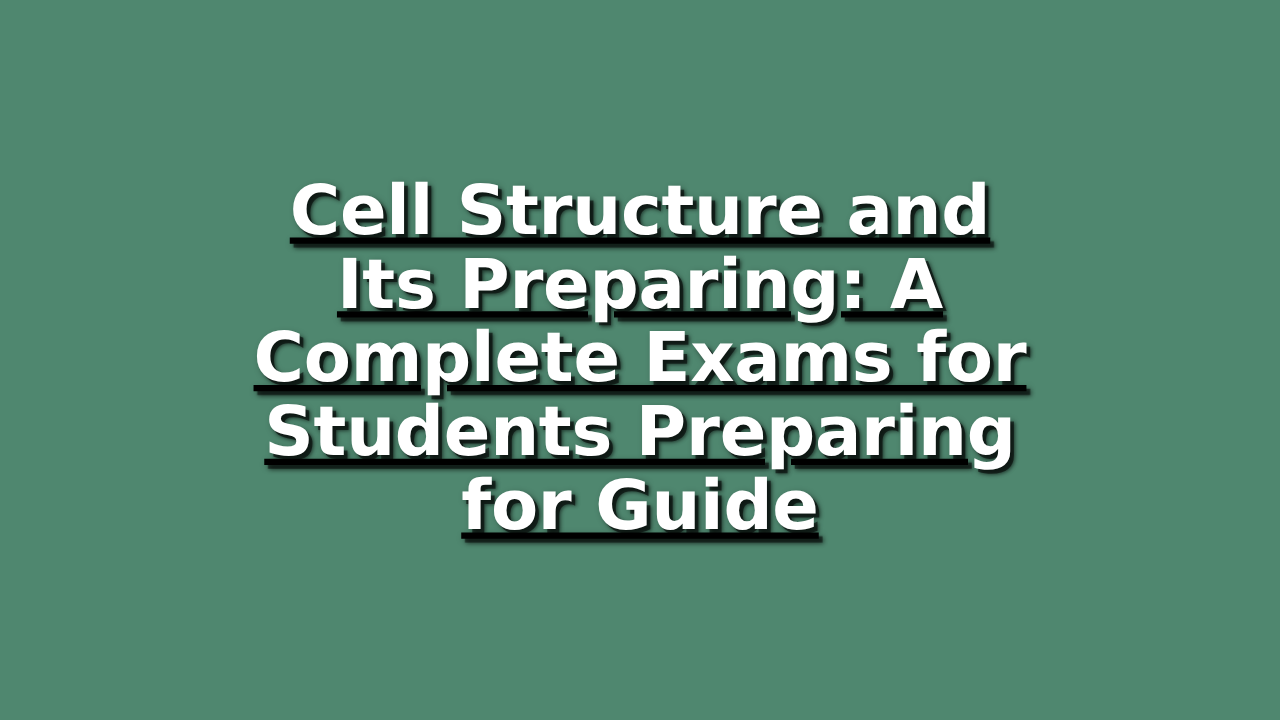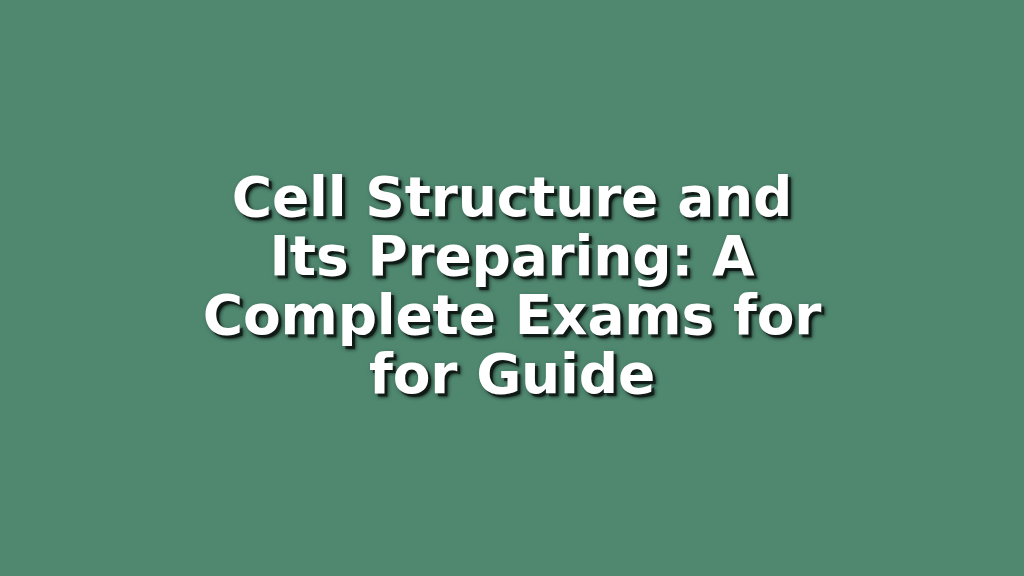--- a/index.html
+++ b/index.html
@@ -22,20 +22,21 @@
   }
 
   .title-block {
     width: 640px;
     max-width: 640px;
     text-align: center;
     padding: 0;
     margin: 4px;
     
     transform: translateY(-2px);
+    text-decoration: underline;
   }
 
   .headline {
     margin: 0;
     padding: 0;
     font-family: "DejaVu Sans", "Liberation Sans", sans-serif;
     font-weight: 700;
     font-size: 55px;
     line-height: 59px;
     letter-spacing: -0.2px;
@@ -54,16 +55,17 @@
 </style>
 </head>
 <body>
 
 <div class="canvas" style="background-color: rgb(79, 135, 111); width: 1024px; height: 576px;">
   <div class="title-block">
     <h1 class="headline" style="color: rgb(255, 255, 255);">
       <span class="line">Cell Structure and</span>
       <span class="line">Its Preparing: A</span>
       <span class="line">Complete Exams for</span>
+      <span class="line">Students Preparing</span>
       <span class="line">for Guide</span>
     </h1>
   </div>
 </div>
 
 </body></html>

